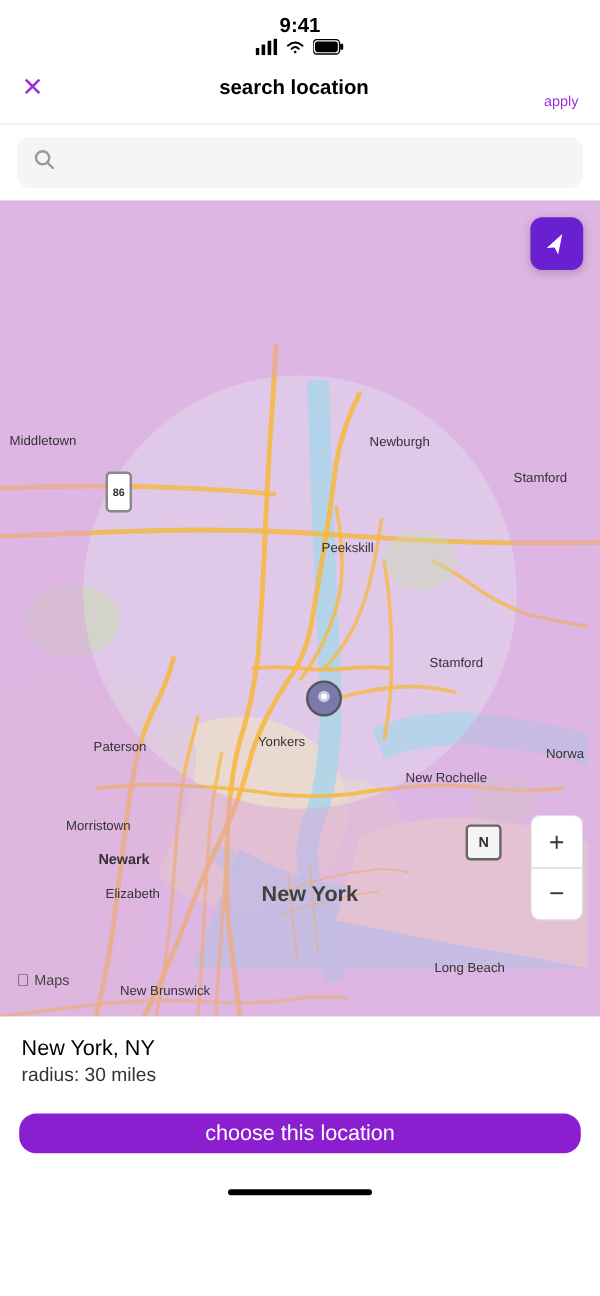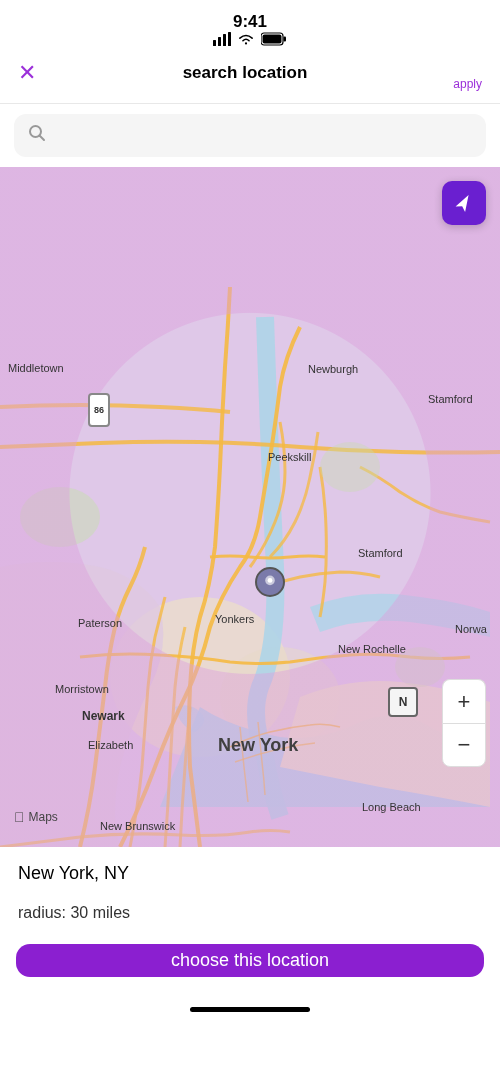--- a/index.html
+++ b/index.html
@@ -188,21 +188,21 @@
 
     
     .bottom-info {
       padding: 16px 18px 12px;
       background: #fff;
     }
     .location-name {
       font-size: 18px;
       font-weight: 500;
       color: #000;
-      margin-bottom: 20px;
+      margin-bottom: 4px;
     }
     .location-radius {
       font-size: 16px;
       color: #333;
     }
 
     
     .choose-btn-container {
       padding: 10px 16px 30px;
       background: #fff;

